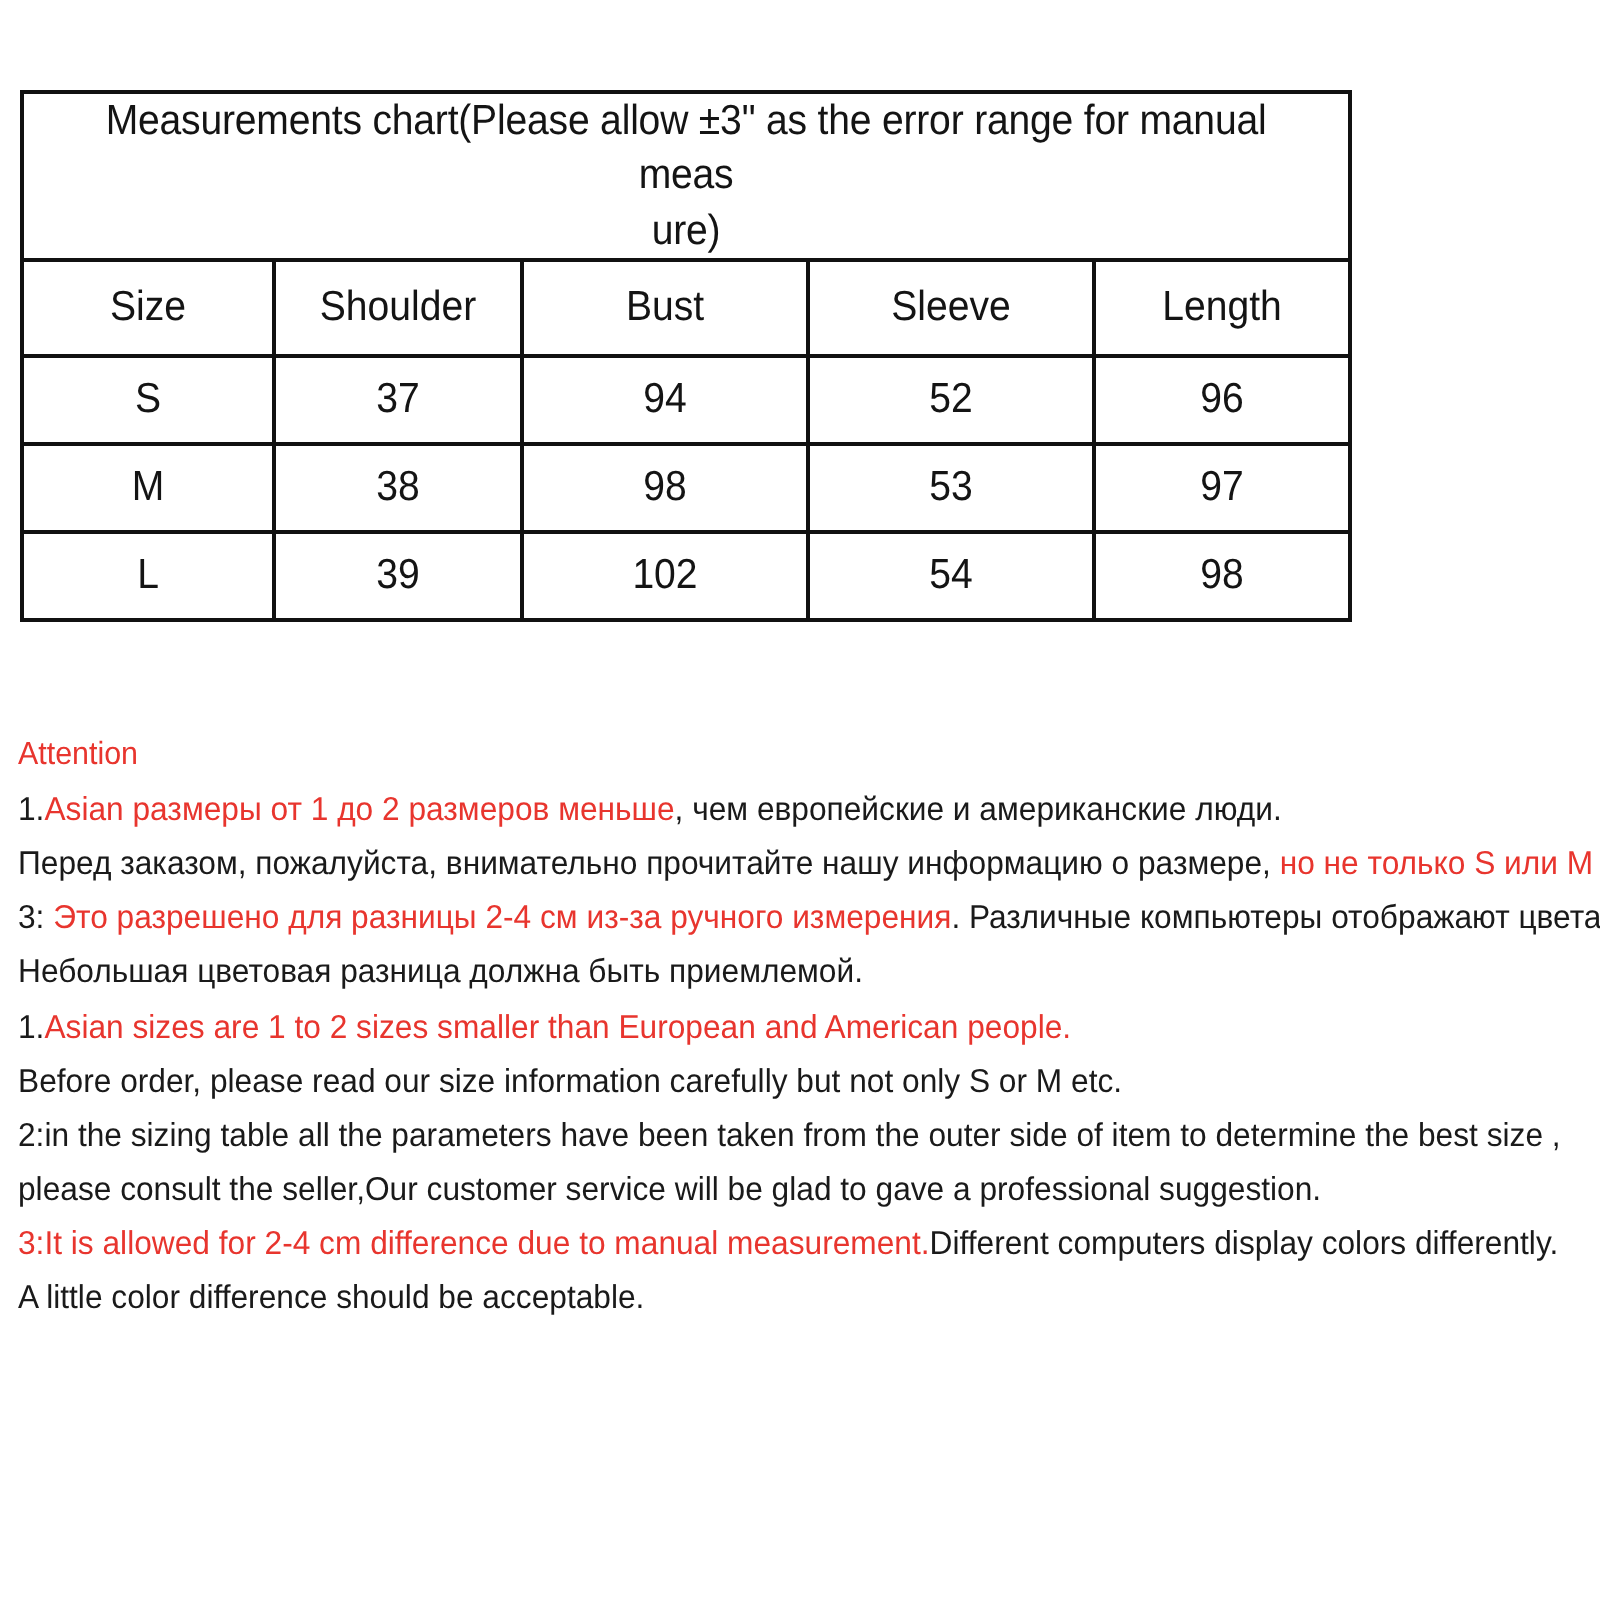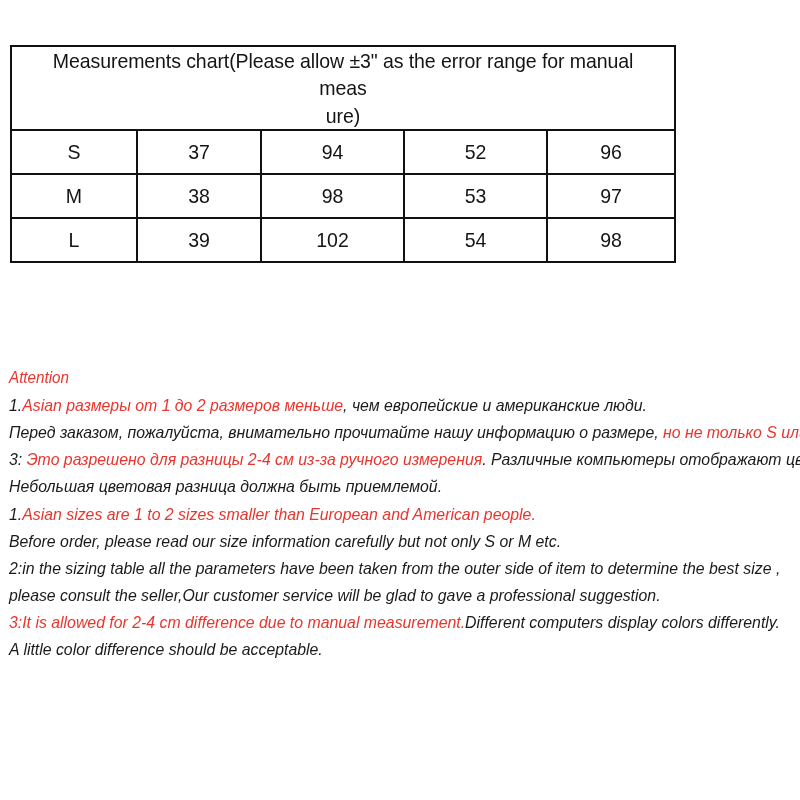--- a/index.html
+++ b/index.html
@@ -62,21 +62,20 @@
   col.c3 { width: 143px; }
   col.c4 { width: 143px; }
   col.c5 { width: 128px; }
 
   
   .attention {
     position: absolute;
     left: 9px;
     top: 370px;
     width: 788px;
-    font-style: italic;
   }
   .attention .att-title {
     font-size: 16px;
     color: #e8352e;
     line-height: 1.0;
     margin: 0 0 6px 0;
     transform: scaleX(0.95);
     transform-origin: left center;
   }
   .attention p.att-line {
@@ -103,20 +102,27 @@
         <col class="c3">
         <col class="c4">
         <col class="c5">
     </colgroup>
     <tbody>
       <tr>
         <td class="note-cell" colspan="5">
           <span class="ln">Measurements chart(Please allow ±3" as the error range for manual meas</span>
           <span class="ctr">ure)</span>
         </td>
+      </tr>
+      <tr class="hdr-row">
+        <td>Size</td>
+        <td>Shoulder</td>
+        <td>Bust</td>
+        <td>Sleeve</td>
+        <td>Length</td>
       </tr>
       <tr class="data-row">
         <td>S</td>
         <td>37</td>
         <td>94</td>
         <td>52</td>
         <td>96</td>
       </tr>
       <tr class="data-row">
         <td>M</td>

